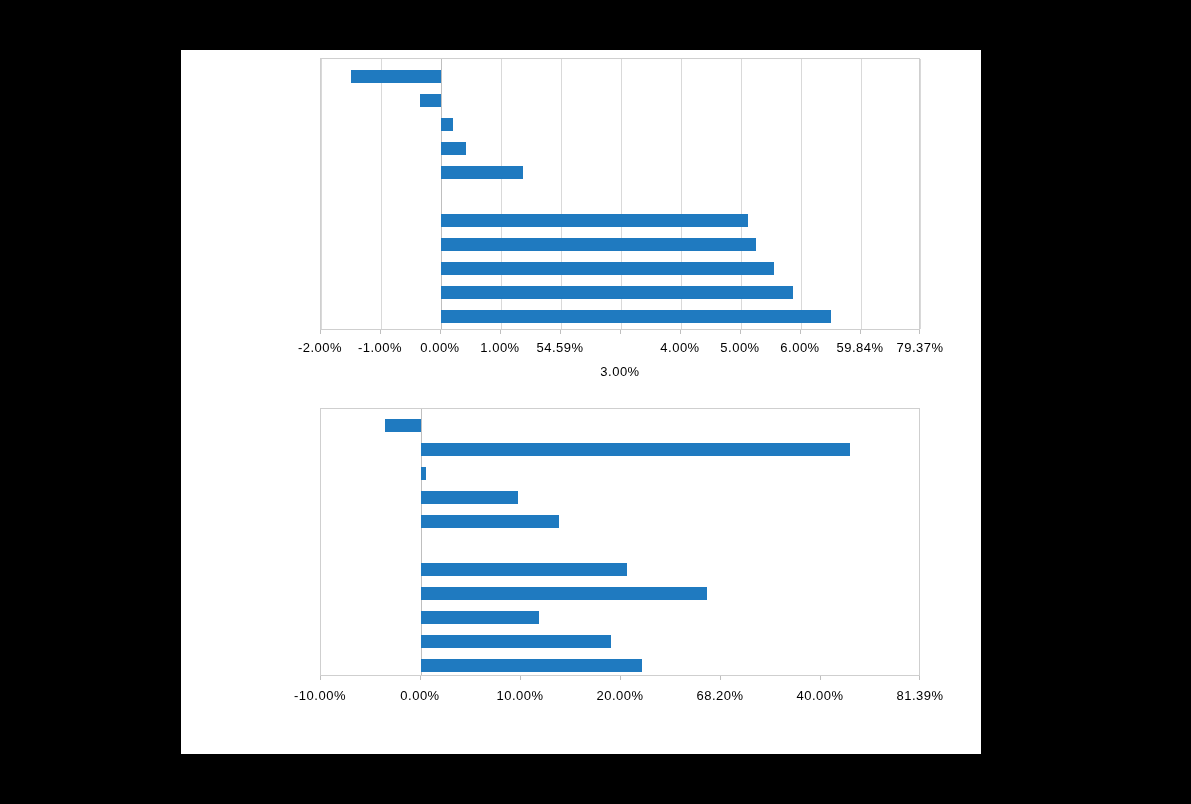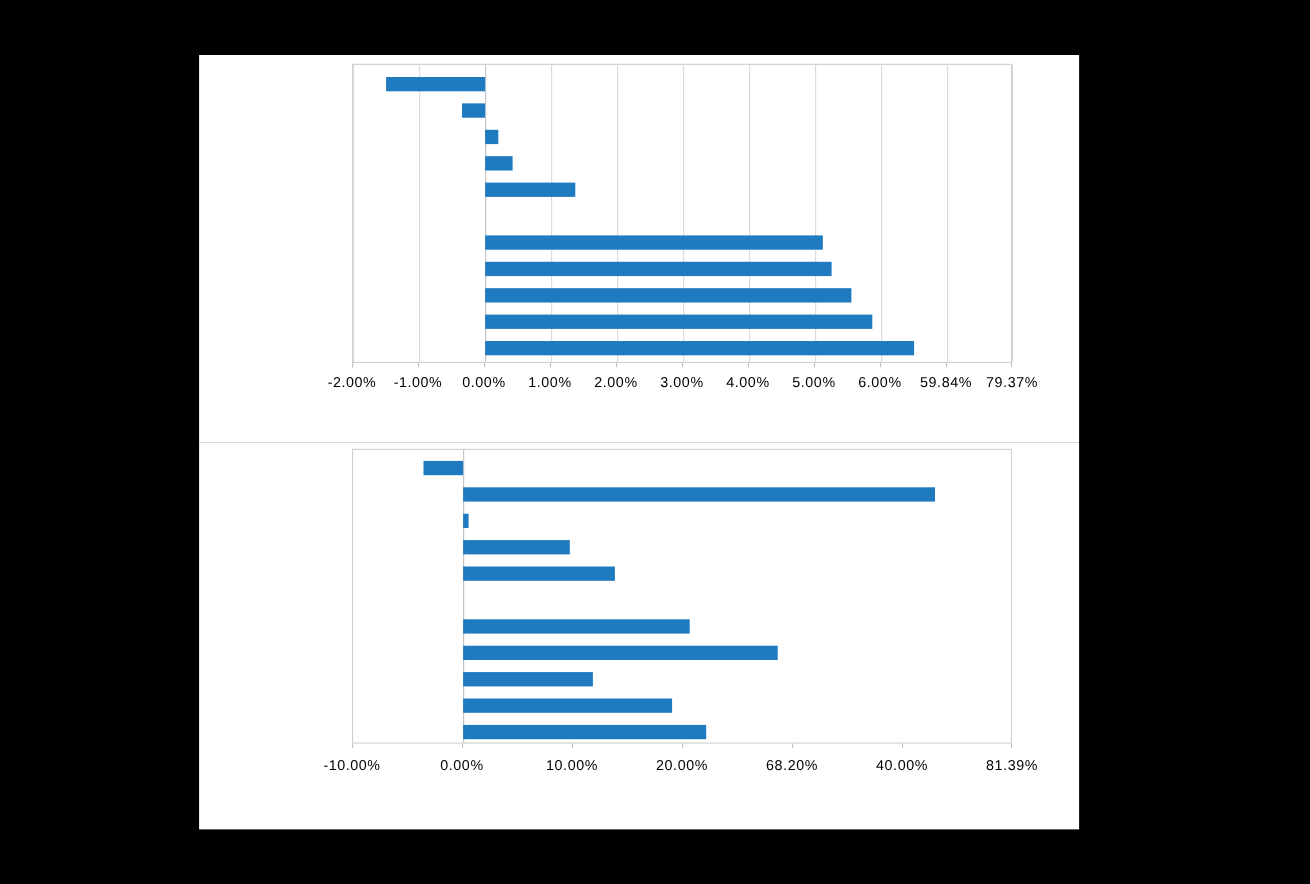--- a/index.html
+++ b/index.html
@@ -164,22 +164,22 @@
       <div class="tickmark" style="left:480px;"></div>
       <div class="tickmark" style="left:540px;"></div>
       <div class="tickmark" style="left:599px;"></div>
     </div>
 
     <div class="tick-labels" style="left:139px; top:290px; width:600px;">
       <div class="tick-label" style="left:0px;">-2.00%</div>
       <div class="tick-label" style="left:60px;">-1.00%</div>
       <div class="tick-label" style="left:120px;">0.00%</div>
       <div class="tick-label" style="left:180px;">1.00%</div>
-      <div class="tick-label" style="left:240px;">2.00%</div>
-      <div class="tick-label" style="left:300px;">3.00%</div>
+      <div class="tick-label" style="left:240px;">54.59%</div>
+      <div class="tick-label" style="left:300px;margin-top:24px;">3.00%</div>
       <div class="tick-label" style="left:360px;">4.00%</div>
       <div class="tick-label" style="left:420px;">5.00%</div>
       <div class="tick-label" style="left:480px;">6.00%</div>
       <div class="tick-label" style="left:540px;">59.84%</div>
       <div class="tick-label" style="left:600px;">79.37%</div>
     </div>
 
   </div>
 
   <div class="panel" id="panel-bottom">

